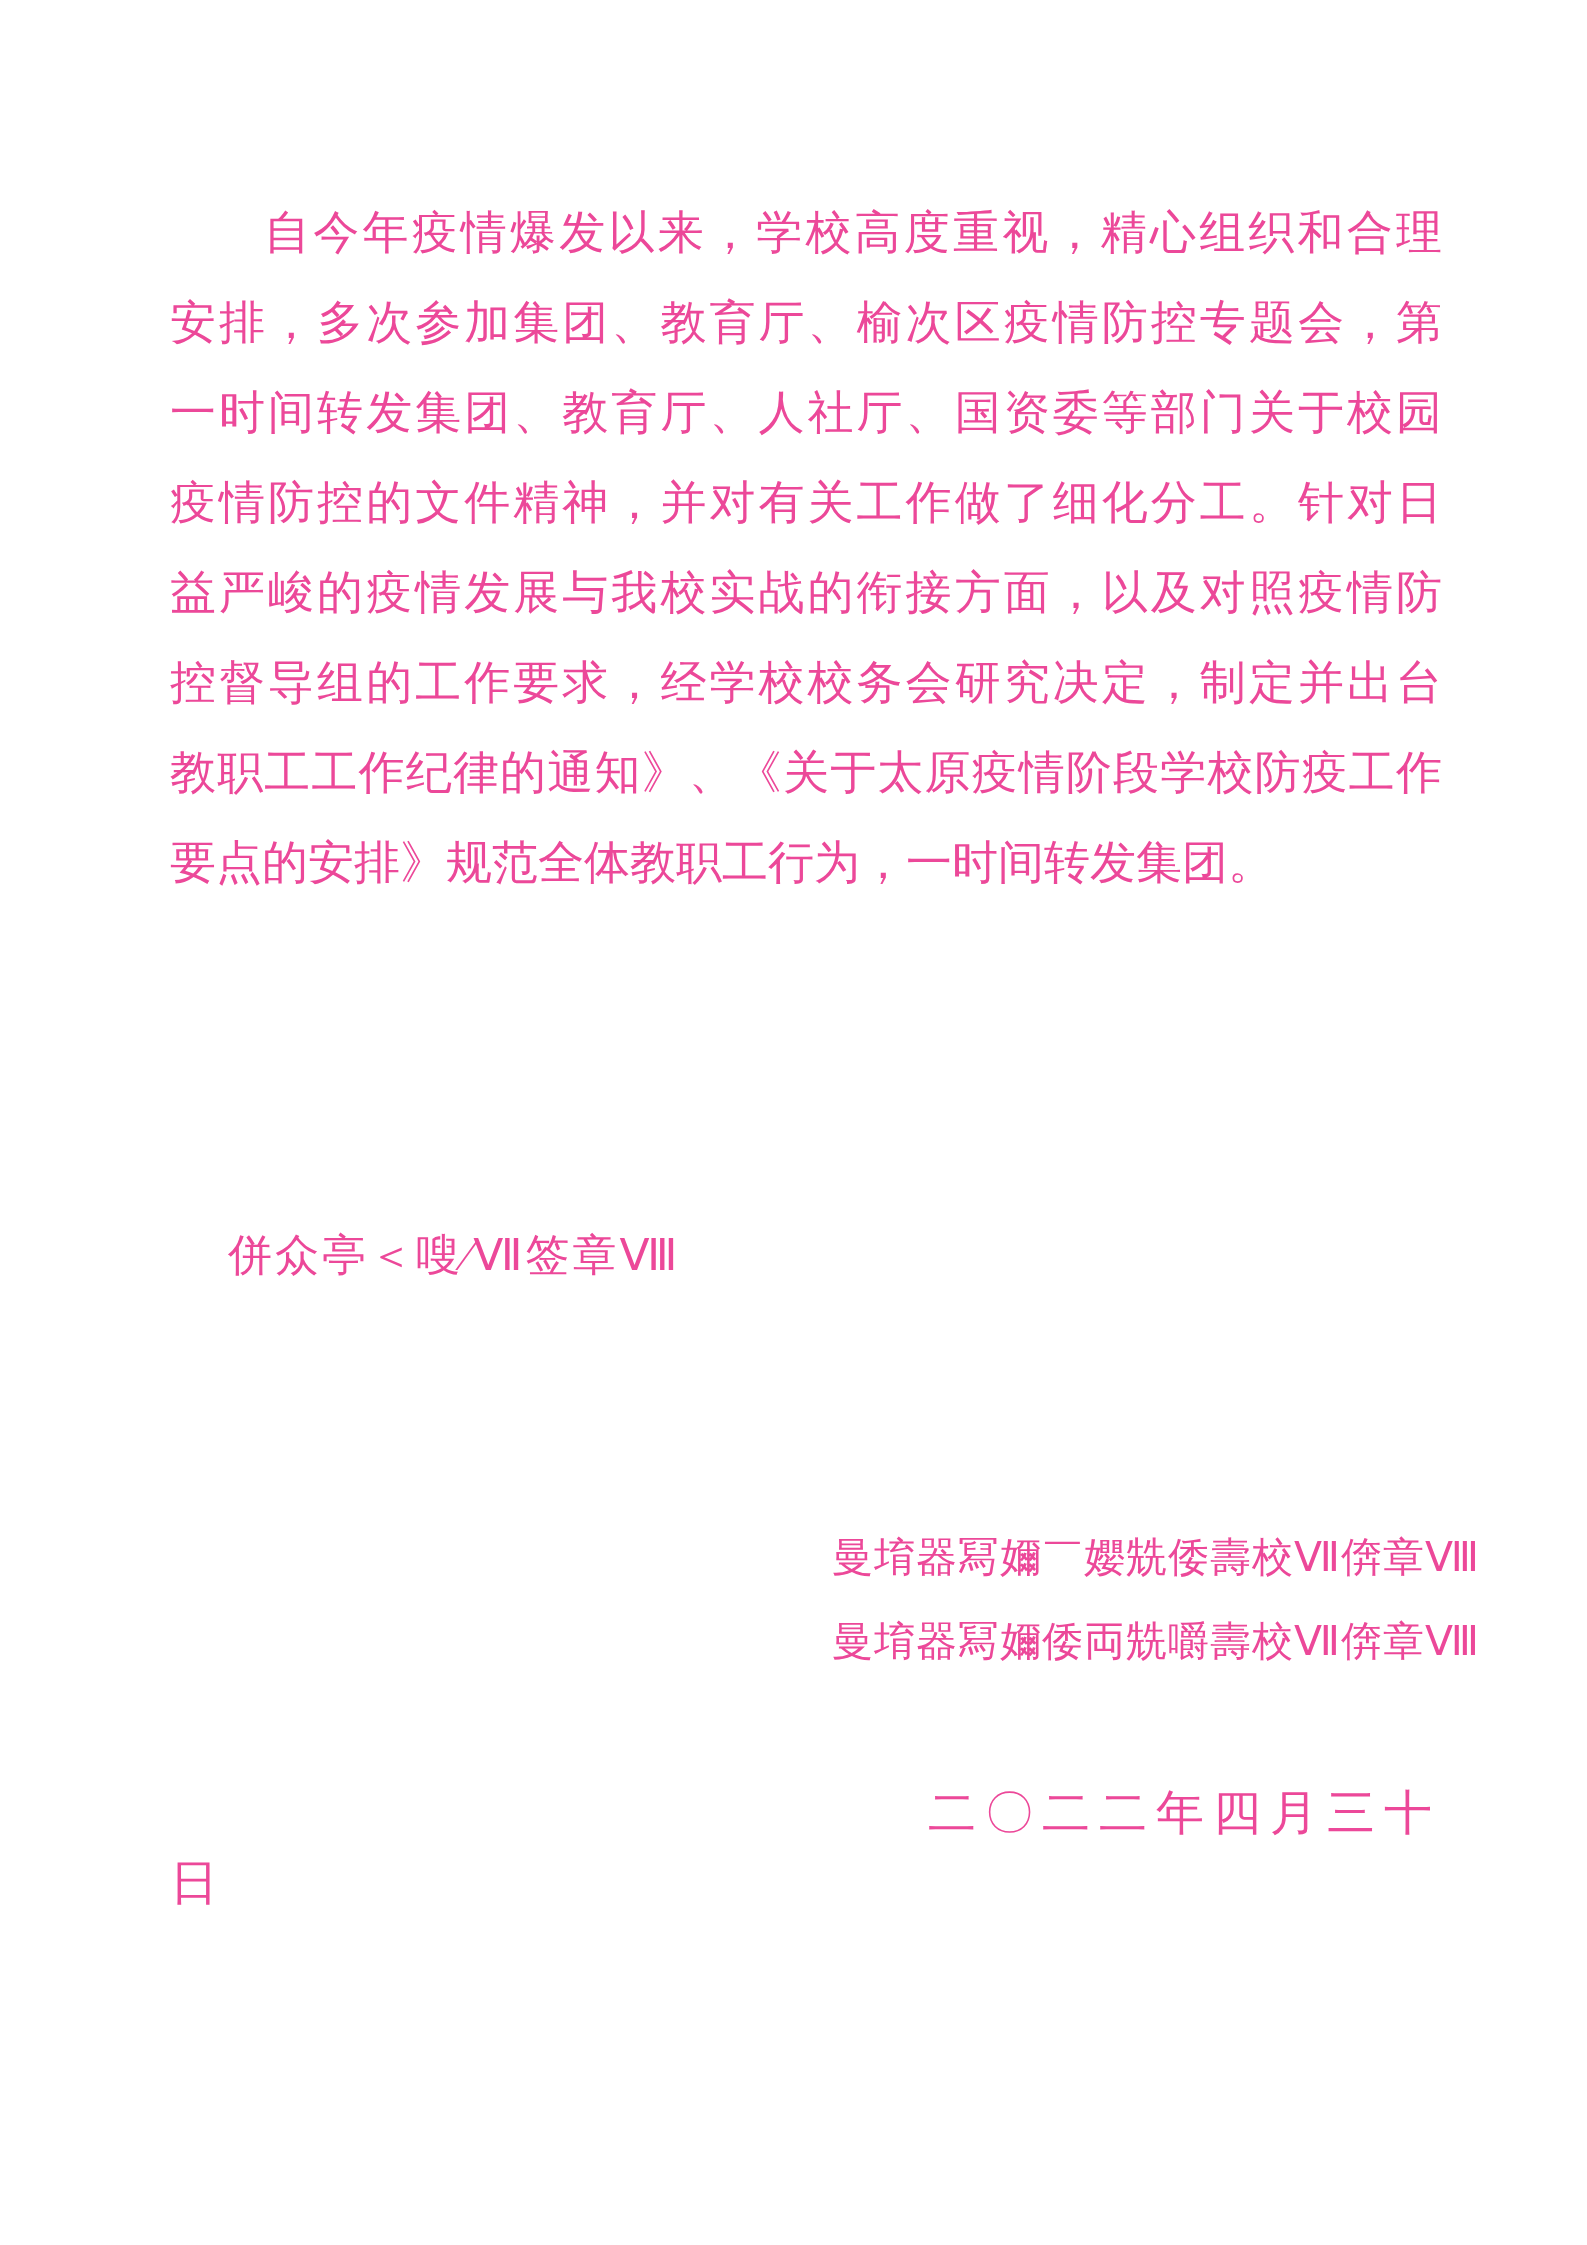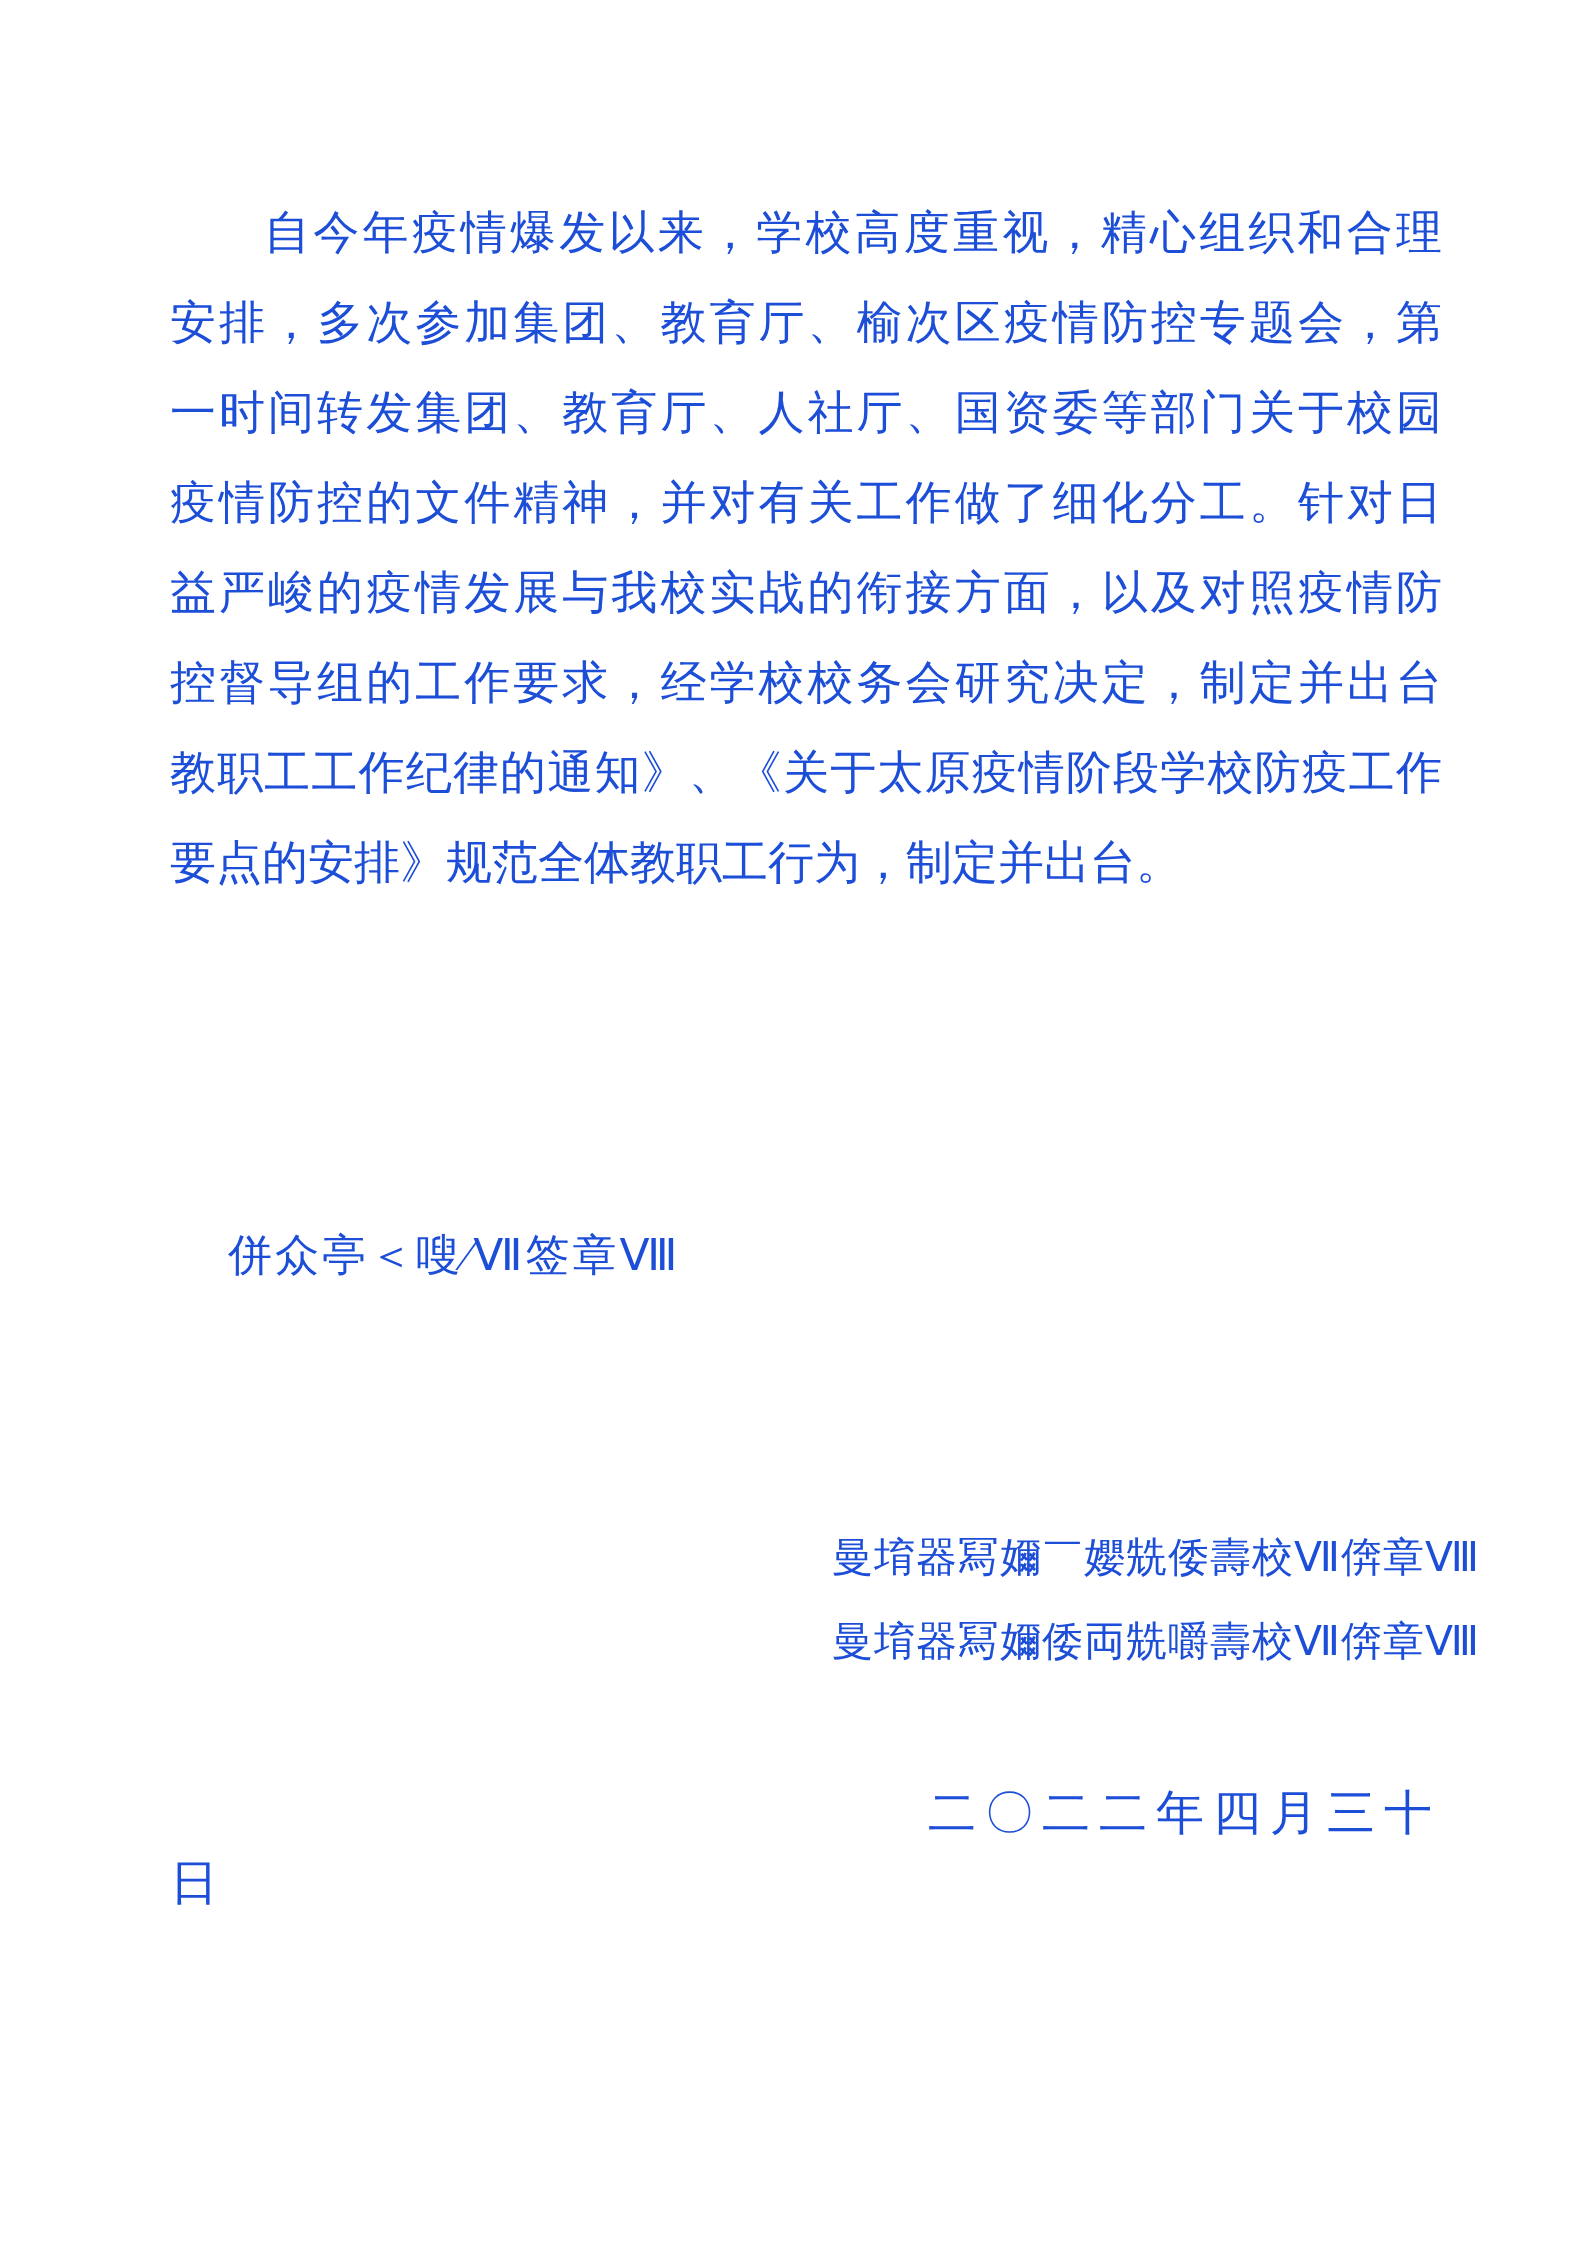--- a/index.html
+++ b/index.html
@@ -6,21 +6,21 @@
     margin: 0;
     padding: 0;
     background: #ffffff;
   }
   .page {
     position: relative;
     width: 1587px;
     height: 2245px;
     background: #ffffff;
     font-family: "Liberation Serif", serif;
-    color: #1d4ed8;
+    color: #ec4899;
     overflow: hidden;
   }
   .para {
     position: absolute;
     left: 170px;
     top: 188px;
     width: 1272px;
   }
   .line {
     height: 90px;
@@ -82,21 +82,21 @@
 <div class="page">
 
   <div class="para">
     <div class="line indent">自今年疫情爆发以来，学校高度重视，精心组织和合理</div>
     <div class="line">安排，多次参加集团、教育厅、榆次区疫情防控专题会，第</div>
     <div class="line">一时间转发集团、教育厅、人社厅、国资委等部门关于校园</div>
     <div class="line">疫情防控的文件精神，并对有关工作做了细化分工。针对日</div>
     <div class="line">益严峻的疫情发展与我校实战的衔接方面，以及对照疫情防</div>
     <div class="line">控督导组的工作要求，经学校校务会研究决定，制定并出台</div>
     <div class="line">教职工工作纪律的通知》、《关于太原疫情阶段学校防疫工作</div>
-    <div class="line last">要点的安排》规范全体教职工行为，制定并出台。</div>
+    <div class="line last">要点的安排》规范全体教职工行为，一时间转发集团。</div>
   </div>
 
   <div class="stamp-note">併众亭＜嗖∕Ⅶ签章Ⅷ</div>
 
   <div class="sig sig1">曼堉器冩嬭￣孆兟倭壽校Ⅶ倴章Ⅷ</div>
   <div class="sig sig2">曼堉器冩嬭倭両兟嚼壽校Ⅶ倴章Ⅷ</div>
 
   <div class="date-main">二〇二二年四月三十</div>
   <div class="date-wrap">日</div>
 

